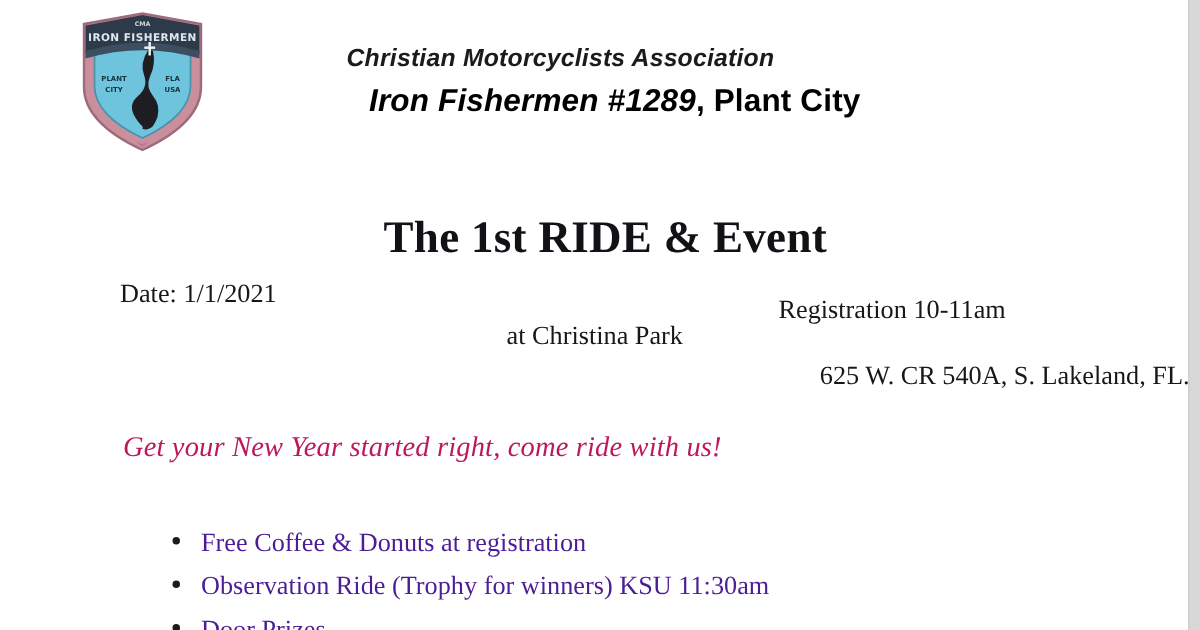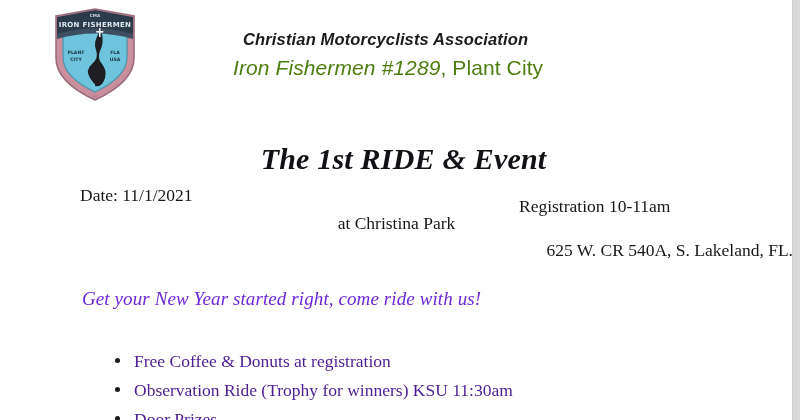--- a/index.html
+++ b/index.html
@@ -60,46 +60,44 @@
     top: 30px;
     width: 540px;
   }
   .org-line1 {
     font-family: "Liberation Sans", "DejaVu Sans", sans-serif;
     font-style: italic;
     font-weight: bold;
     font-size: 16.5px;
     letter-spacing: 0.15px;
     color: #1b1b1e;
-    margin-left: 12px;
     white-space: nowrap;
   }
   .org-line2 {
     font-family: "Liberation Sans", "DejaVu Sans", sans-serif;
-    font-weight: normal;
+    font-weight: bold;
     font-size: 21px;
     letter-spacing: 0.1px;
-    color: #4d7c0f;
+    color: #000000;
     margin-top: 7px;
-    margin-left: 2px;
+    margin-left: 15px;
     white-space: nowrap;
   }
   .org-line2 .chapter { font-style: italic; }
   .org-line2 .city    { font-style: normal; }
 
   
   .event-title {
     position: absolute;
     left: 0;
     top: 142px;
     width: 793px;
     text-align: center;
     font-family: "Liberation Serif", "DejaVu Serif", serif;
     font-weight: bold;
-    font-style: italic;
     font-size: 30px;
     letter-spacing: 0.2px;
     color: #121216;
     padding-left: 14px;
     box-sizing: border-box;
   }
 
   
   .info-row {
     position: absolute;
@@ -144,21 +142,21 @@
   }
 
   
   .tagline {
     position: absolute;
     left: 82px;
     top: 288px;
     font-style: italic;
     font-size: 19px;
     letter-spacing: 0.1px;
-    color: #6d28d9;
+    color: #be185d;
     white-space: nowrap;
   }
 
   
   .bullet-list {
     position: absolute;
     left: 110px;
     top: 347px;
     width: 640px;
     margin: 0;
@@ -236,21 +234,21 @@
       <div class="org-line1">Christian Motorcyclists Association</div>
       <div class="org-line2">
         <span class="chapter">Iron Fishermen #1289</span><span class="city">, Plant City</span>
       </div>
     </div>
   </div>
 
   <div class="event-title">The 1st RIDE &amp; Event</div>
 
   <div class="info-row">
-    <div class="date-text">Date: 11/1/2021</div>
+    <div class="date-text">Date: 1/1/2021</div>
     <div class="registration-text">Registration 10-11am</div>
   </div>
 
   <div class="venue">
     <div class="venue-name">at  Christina Park</div>
     <div class="venue-address">625 W. CR 540A,  S. Lakeland, FL.</div>
   </div>
 
   <div class="tagline">Get your New Year started right, come ride with us!</div>
 

